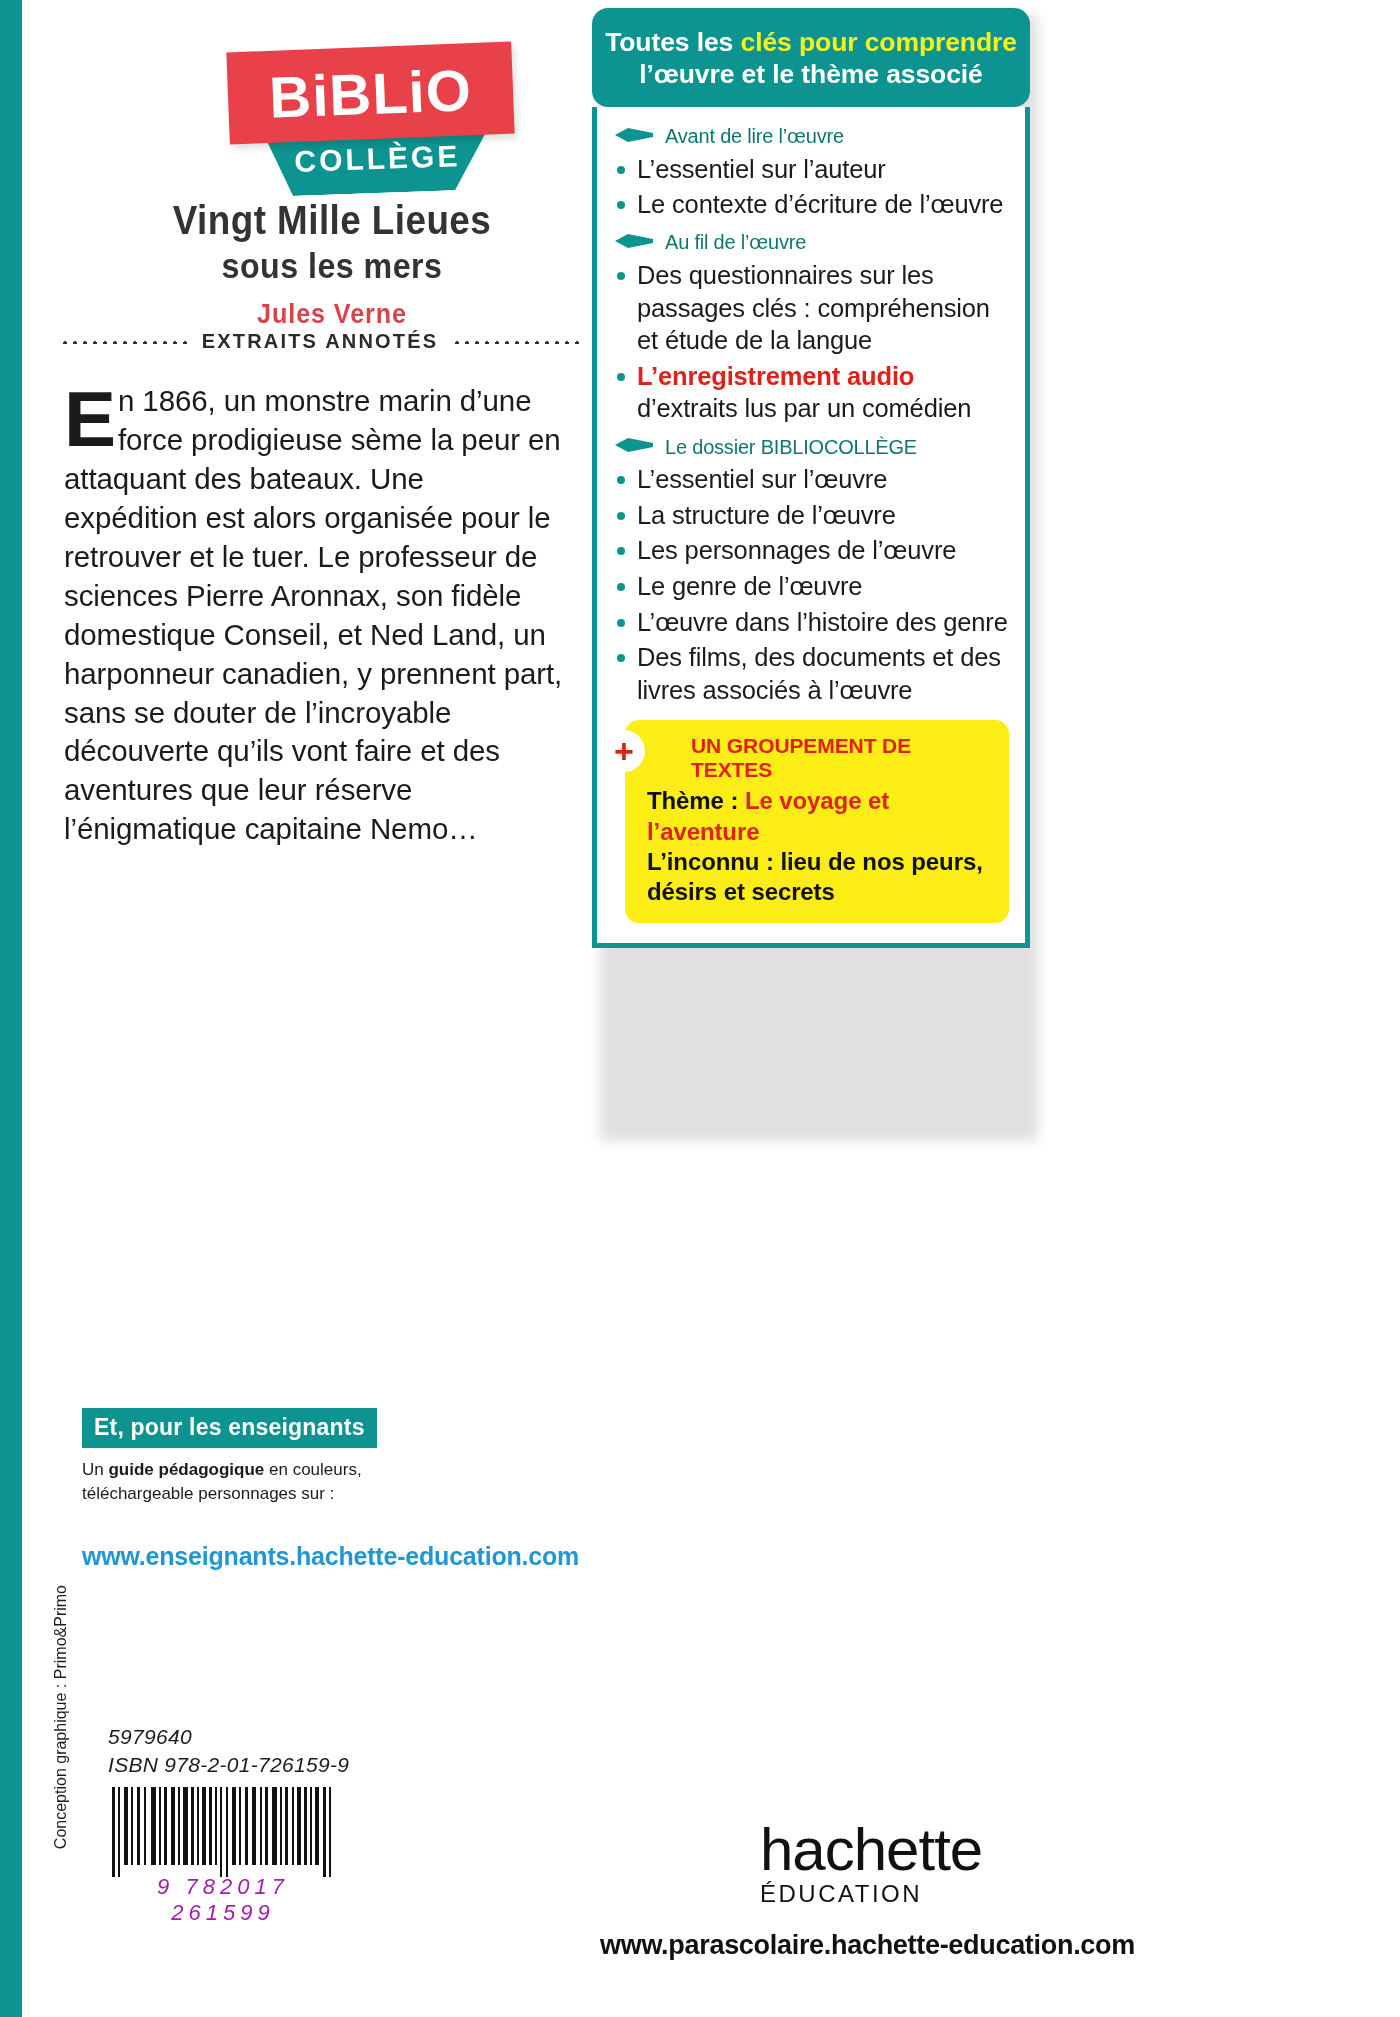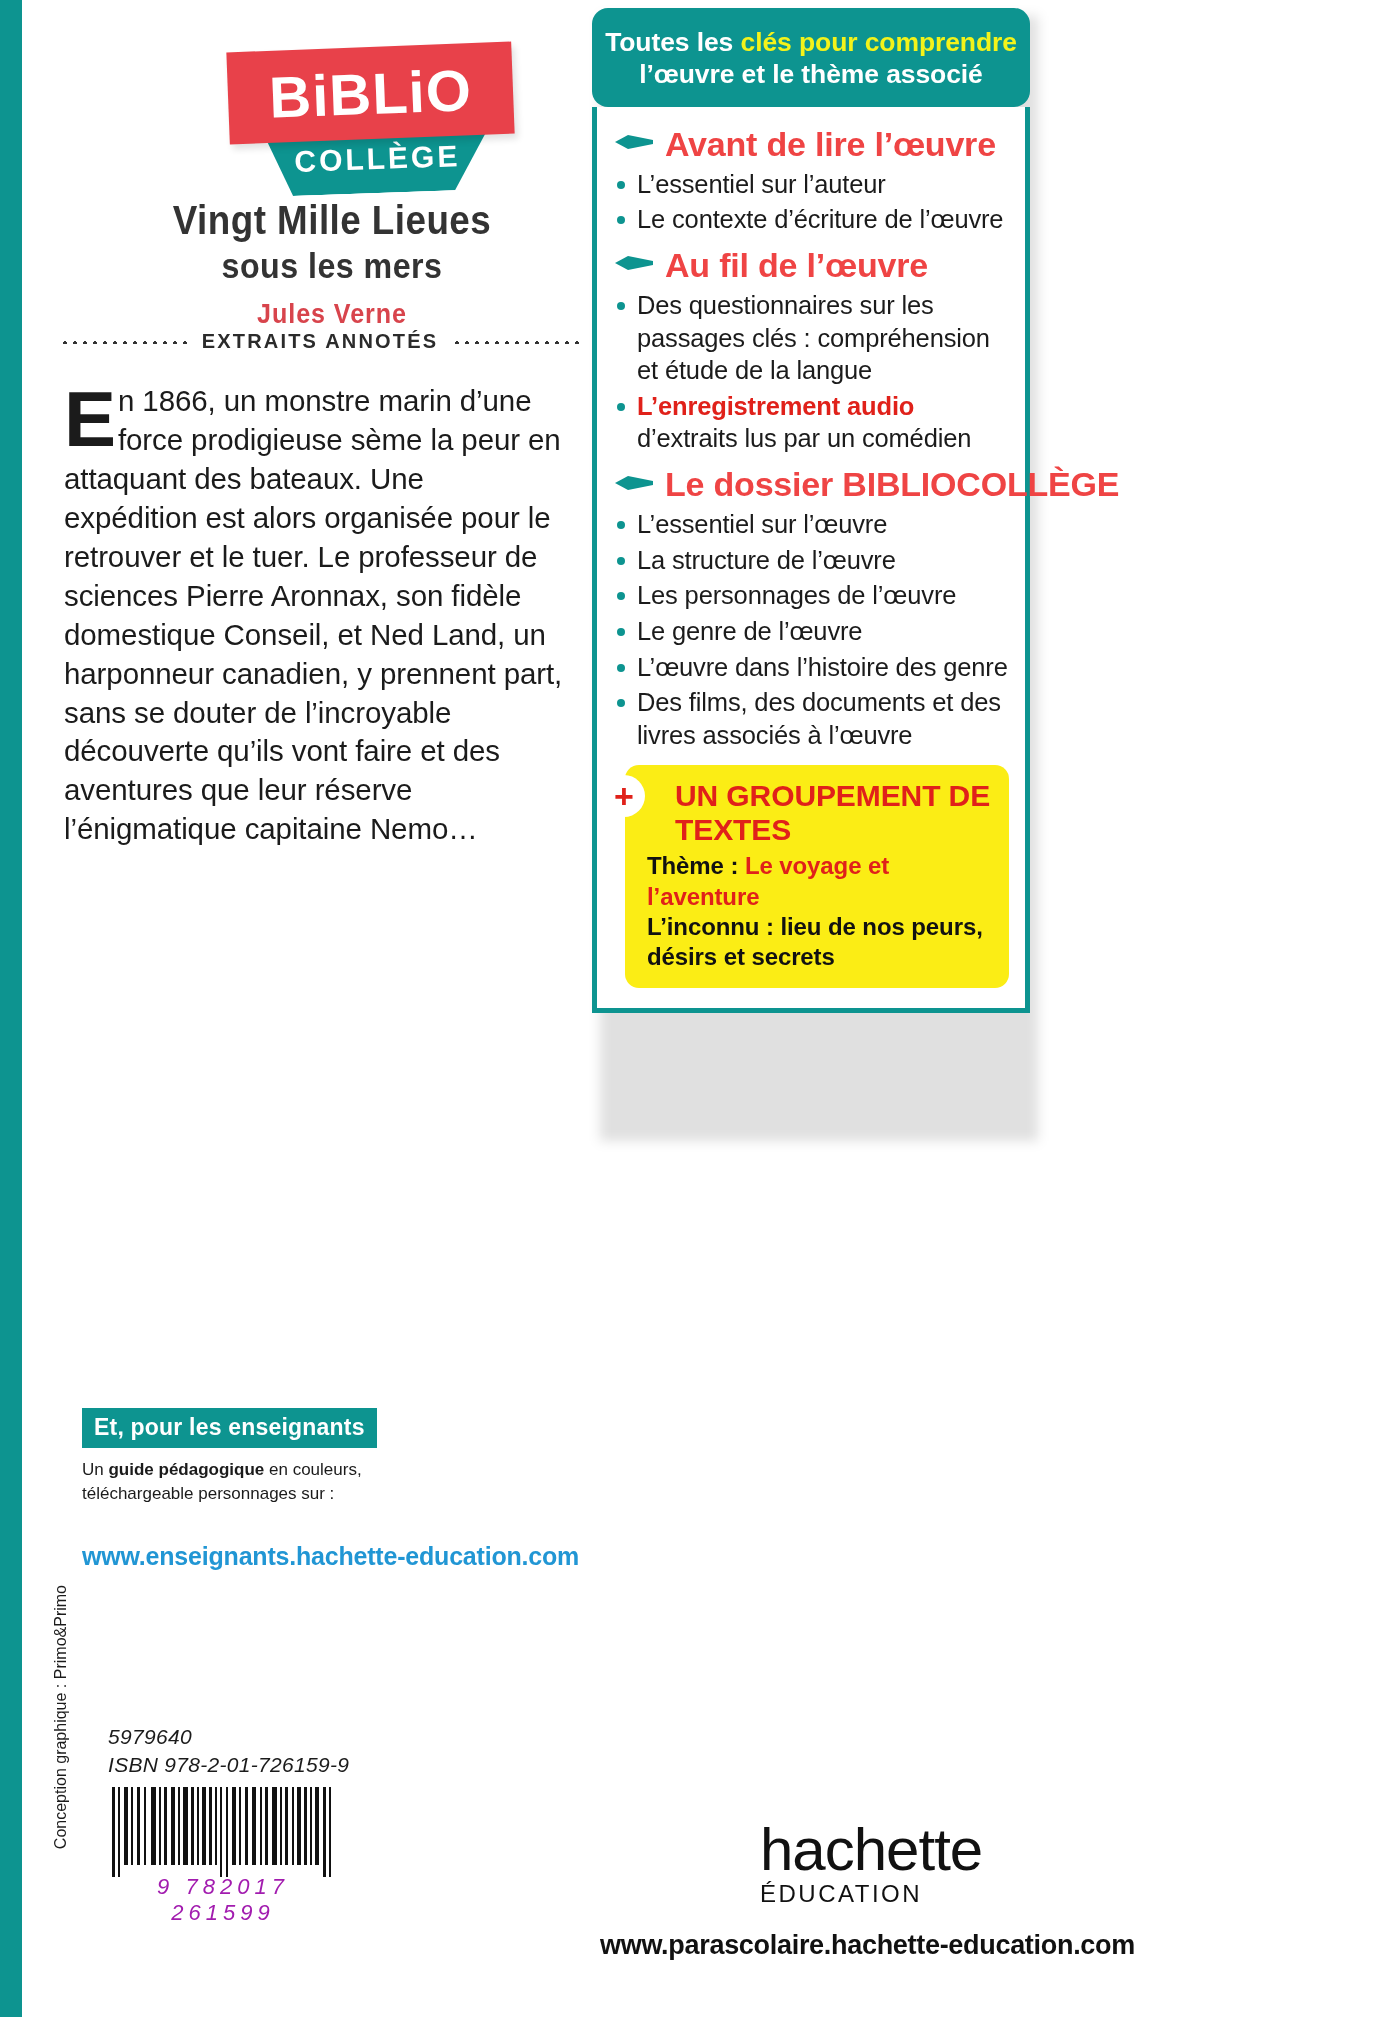--- a/index.html
+++ b/index.html
@@ -155,21 +155,21 @@
     border-bottom: 5px solid #0d9490;
     padding: 18px 16px 18px 18px;
   }
   .sec-head {
     display: flex; align-items: center; gap: 10px;
     margin-top: 8px; margin-bottom: 4px;
   }
   .sec-head:first-of-type { margin-top: 0; }
   .arrow-icon { flex: 0 0 auto; }
   .sec-title {
-    color: #ef4444; font-size: 34px; font-weight: 700; letter-spacing: -0.2px;
+    color: #0f766e; font-size: 20px; font-weight: 400; letter-spacing: -0.2px;
     white-space: nowrap;
   }
   ul.bullets { list-style: none; margin: 4px 0 10px 0; }
   ul.bullets li {
     position: relative; padding-left: 22px;
     font-size: 25.5px; line-height: 1.28; color: #1b1b1b;
     margin-bottom: 3px; letter-spacing: -0.15px;
   }
   ul.bullets li::before {
     content: ""; position: absolute; left: 2px; top: 13px;
@@ -185,22 +185,22 @@
     padding: 14px 16px 16px 22px;
   }
   .plus-badge {
     position: absolute; left: -22px; top: 10px;
     width: 42px; height: 42px; border-radius: 50%;
     background: #ffffff;
     display: flex; align-items: center; justify-content: center;
     color: #e0211a; font-size: 34px; font-weight: 700; line-height: 1;
   }
   .callout-title {
-    color: #e0211a; font-size: 30px; font-weight: 700; letter-spacing: -0.1px;
-    margin-left: 28px; margin-bottom: 4px;
+    color: #e0211a; font-size: 21px; font-weight: 700; letter-spacing: -0.1px;
+    margin-left: 44px; margin-bottom: 4px;
   }
   .callout-line {
     font-size: 24px; font-weight: 700; color: #111; line-height: 1.26;
     letter-spacing: -0.1px;
   }
   .theme-red { color: #e0211a; }
 
   
   .hachette { position: absolute; left: 760px; top: 1815px; width: 380px; text-align: left; }
   .hachette-word {

